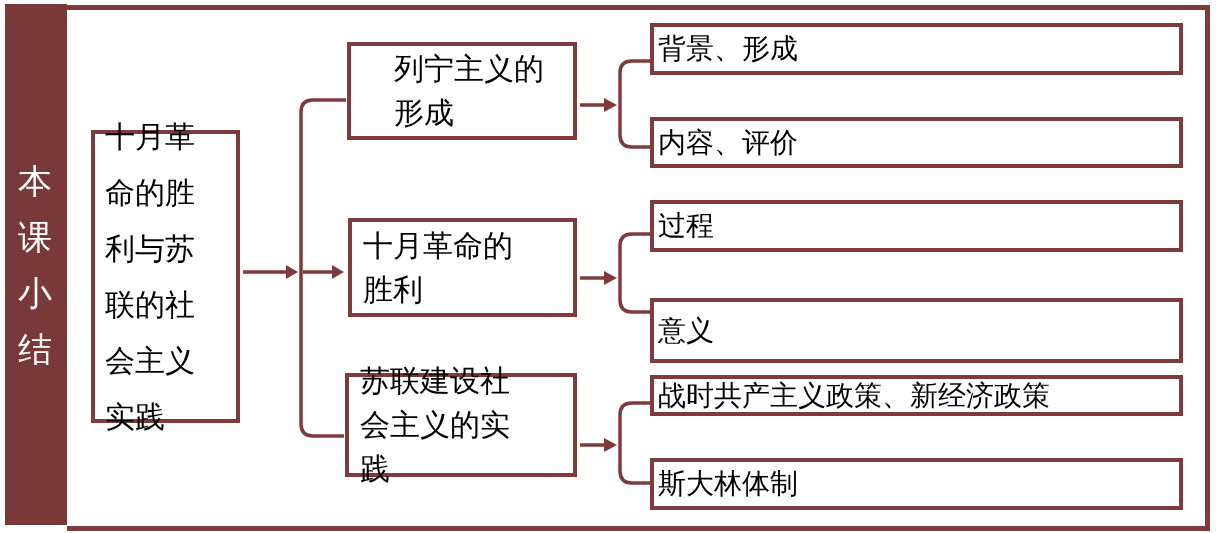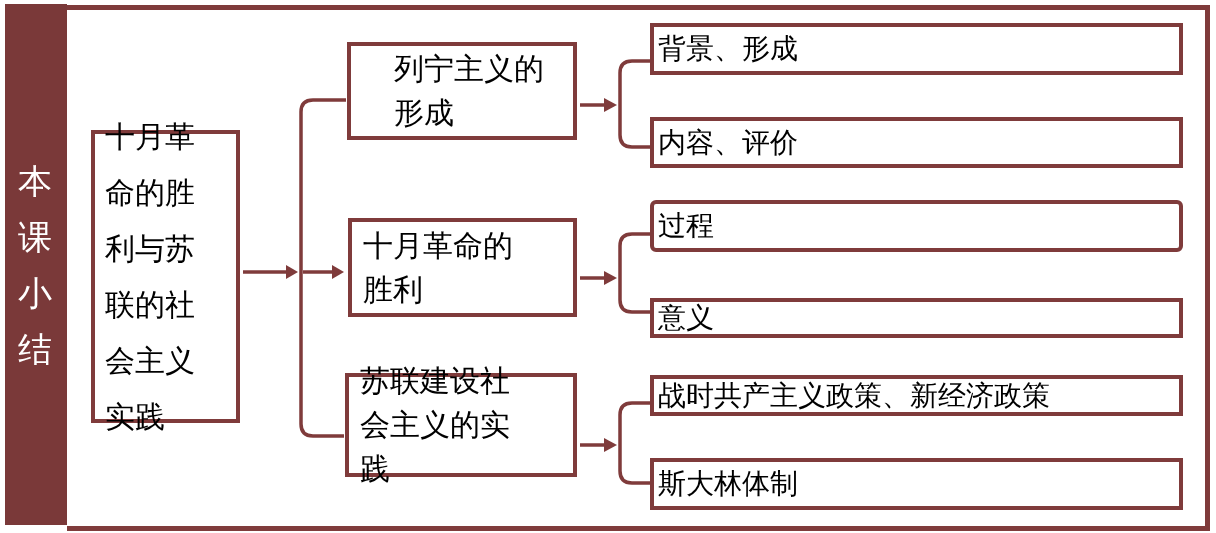--- a/index.html
+++ b/index.html
@@ -57,22 +57,22 @@
     white-space: pre-line;
   }
   .root-box   { left: 91px;  top: 130px; width: 149px; height: 293px; font-size: 30px; line-height: 56px; padding-left: 10px; }
   .branch-box { font-size: 30px; line-height: 44px; padding-left: 11px; }
   .branch-1   { left: 347px; top: 42px;  width: 230px; height: 98px; padding-left: 43px;  }
   .branch-2   { left: 348px; top: 218px; width: 229px; height: 99px;  }
   .branch-3   { left: 345px; top: 373px; width: 232px; height: 104px; }
   .leaf-box   { left: 650px; width: 533px; font-size: 28px; padding-left: 4px; }
   .leaf-1-1   { top: 23px;  height: 52px; }
   .leaf-1-2   { top: 117px; height: 51px; }
-  .leaf-2-1   { top: 200px; height: 52px; border-radius: 6px; }
-  .leaf-2-2   { top: 298px; height: 40px; }
+  .leaf-2-1   { top: 200px; height: 52px; }
+  .leaf-2-2   { top: 298px; height: 65px; }
   .leaf-3-1   { top: 375px; height: 41px; }
   .leaf-3-2   { top: 458px; height: 52px; font-family: Liberation Serif, serif; }
   svg.connectors {
     position: absolute;
     left: 0;
     top: 0;
     width: 1216px;
     height: 533px;
     pointer-events: none;
   }

